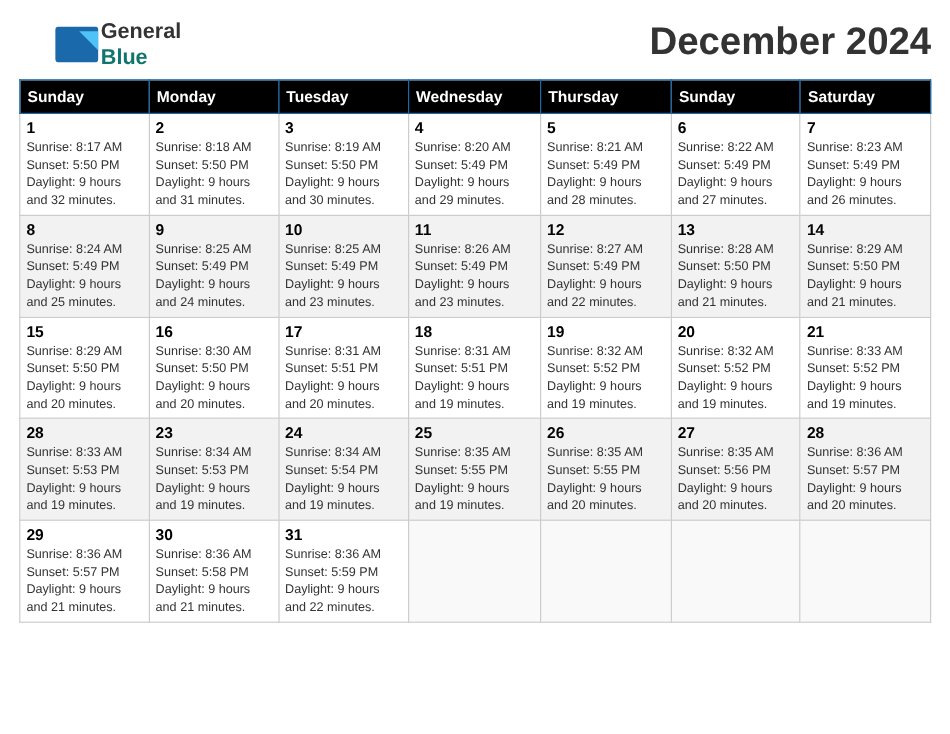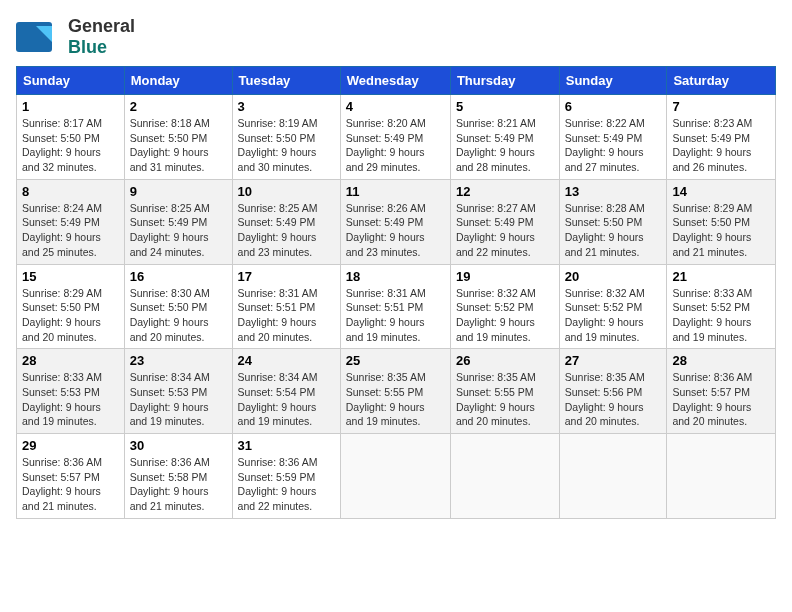--- a/index.html
+++ b/index.html
@@ -12,21 +12,22 @@
     }
     .header-section {
       display: flex;
       justify-content: space-between;
       align-items: flex-start;
       margin-bottom: 8px;
     }
     .logo {
       display: flex;
       align-items: center;
-      gap: 16px;
+      gap: 2px;
+      margin-left: 30px;
     }
     .logo-text-general {
       font-size: 18px;
       font-weight: bold;
       color: #333;
     }
     .logo-text-blue {
       font-size: 18px;
       font-weight: bold;
       color: #0f766e;
@@ -43,21 +44,21 @@
       font-size: 16px;
       color: #333;
       font-style: italic;
     }
     .calendar-table {
       width: 100%;
       border-collapse: collapse;
       font-size: 11px;
     }
     .calendar-table thead tr th {
-      background-color: #1d4ed8;
+      background-color: #000000;
       color: #fff;
       text-align: left;
       padding: 6px 6px;
       font-size: 13px;
       font-weight: bold;
       border: 1px solid #1a6aab;
     }
     .calendar-table tbody tr td {
       border: 1px solid #ccc;
       vertical-align: top;
@@ -95,20 +96,21 @@
     <svg width="36" height="30" viewBox="0 0 36 30">
       <rect x="0" y="0" width="36" height="30" rx="3" fill="#1a6aab"></rect>
       <polygon points="20,4 36,4 36,20" fill="#4fc3f7"></polygon>
     </svg>
     <div>
       <span class="logo-text-general">General</span><br>
       <span class="logo-text-blue">Blue</span>
     </div>
   </div>
   <div class="title-block">
+    <div class="month-title">December 2024</div>
   </div>
 </div>
 
 <table class="calendar-table">
   <thead>
     <tr id="weekday-header">
     <th>Sunday</th>
         <th>Monday</th>
         <th>Tuesday</th>
         <th>Wednesday</th>

